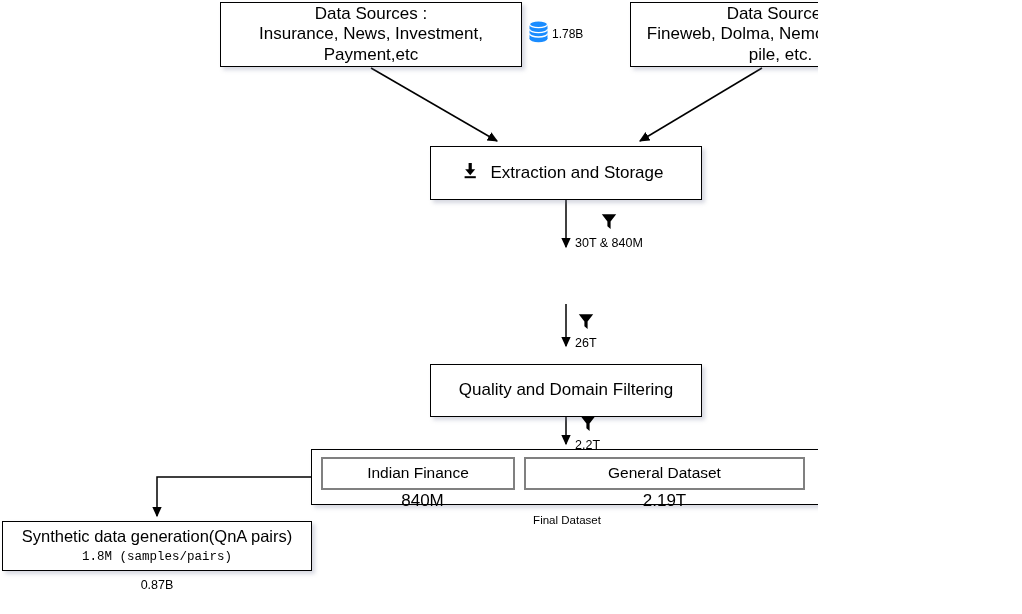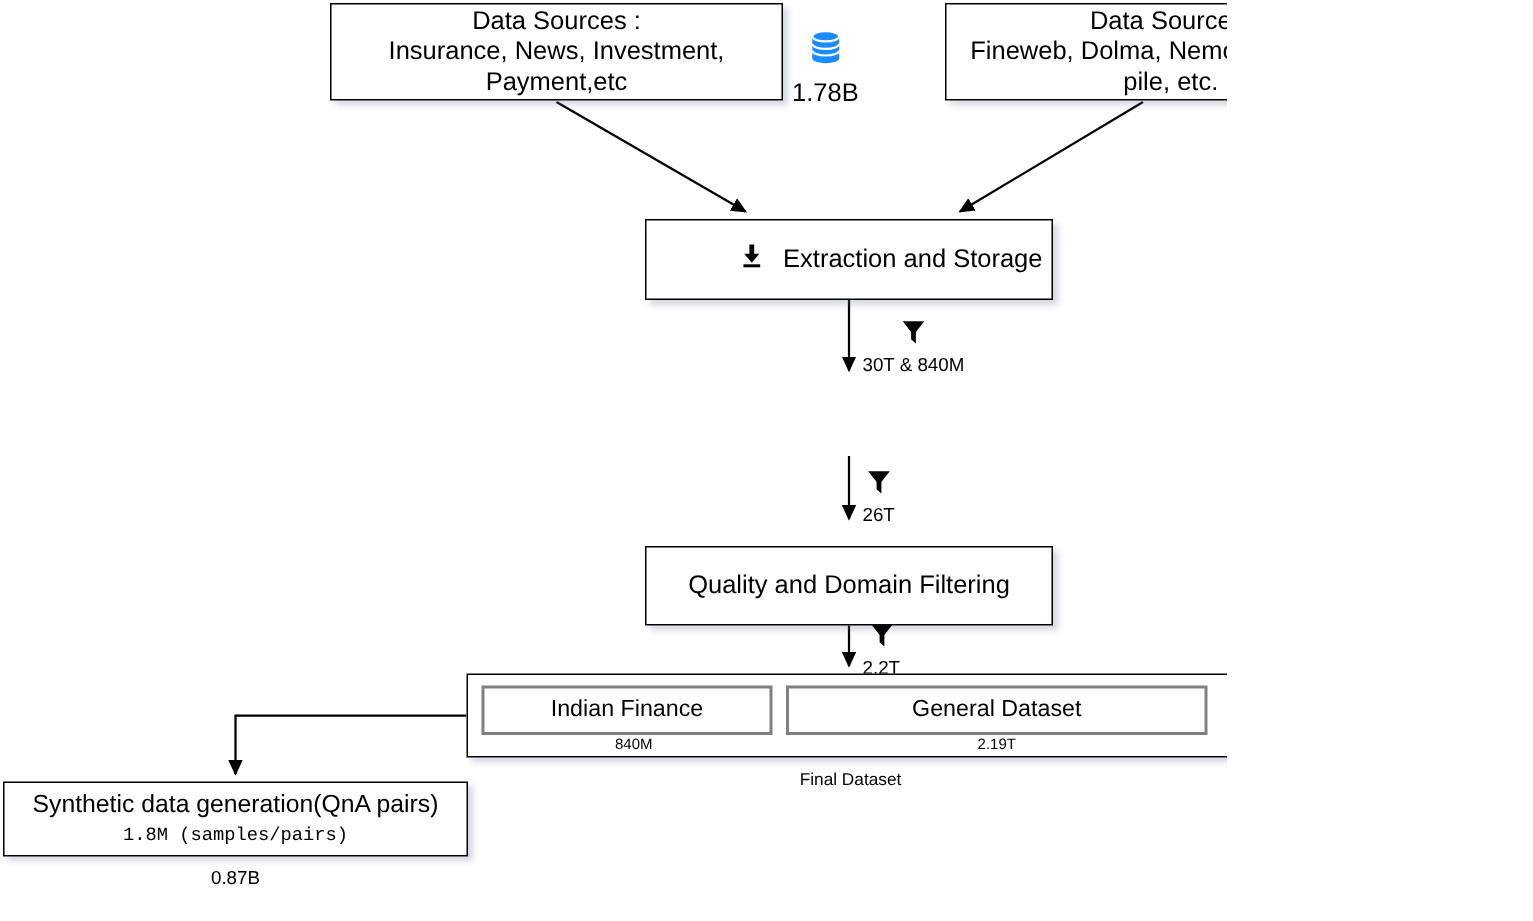--- a/index.html
+++ b/index.html
@@ -42,21 +42,21 @@
     color: #000;
     margin-top: 3px;
     font-family: Liberation Mono, monospace;
   }
 
   
   #ds-left  { left: 220px; top: 2px;  width: 302px; height: 65px; }
   #ds-right { left: 630px; top: 2px;  width: 301px; height: 65px; }
 
   
-  #extraction  { left: 430px; top: 146px; width: 272px; height: 54px; align-items: flex-end; }
+  #extraction  { left: 430px; top: 146px; width: 272px; height: 54px; }
   #preprocess  { left: 430px; top: 252px; width: 272px; height: 52px; }
   #quality     { left: 430px; top: 364px; width: 272px; height: 53px; }
 
   
   #final-box {
     left: 311px; top: 449px; width: 512px; height: 56px;
     flex-direction: row; align-items: flex-start; justify-content: flex-start;
     padding: 7px 9px 0 9px;
   }
   .inner-node {
@@ -66,21 +66,21 @@
     border: 2px solid #808080;
     height: 33px;
     display: flex;
     align-items: center;
     justify-content: center;
     font-size: 15.5px;
   }
   #indian-finance { width: 194px; margin-right: 9px; align-items: center; }
   #general-dataset { width: 281px; }
   .inner-wrap { display: flex; flex-direction: column; align-items: center; }
-  .inner-sub { font-size: 10px; margin-top: 1px; }
+  .inner-sub { font-size: 17px; margin-top: 1px; }
 
   #final-caption {
     position: absolute;
     left: 311px; top: 514px; width: 512px;
     text-align: center;
     font-size: 11.5px;
   }
 
   
   #synthetic { left: 2px; top: 521px; width: 310px; height: 50px; }
@@ -91,22 +91,21 @@
     text-align: center;
     font-size: 12.5px;
   }
 
   
   .db-badge {
     position: absolute;
     display: flex;
     align-items: center;
     gap: 3px;
-    font-size: 17px;
-    flex-direction: column;
+    font-size: 12px;
   }
   #db-left  { left: 528px; top: 20px; }
   #db-right { left: 943px; top: 20px; gap: 9px; }
 
   
   .edge-label {
     position: absolute;
     display: flex;
     align-items: center;
     gap: 3px;

